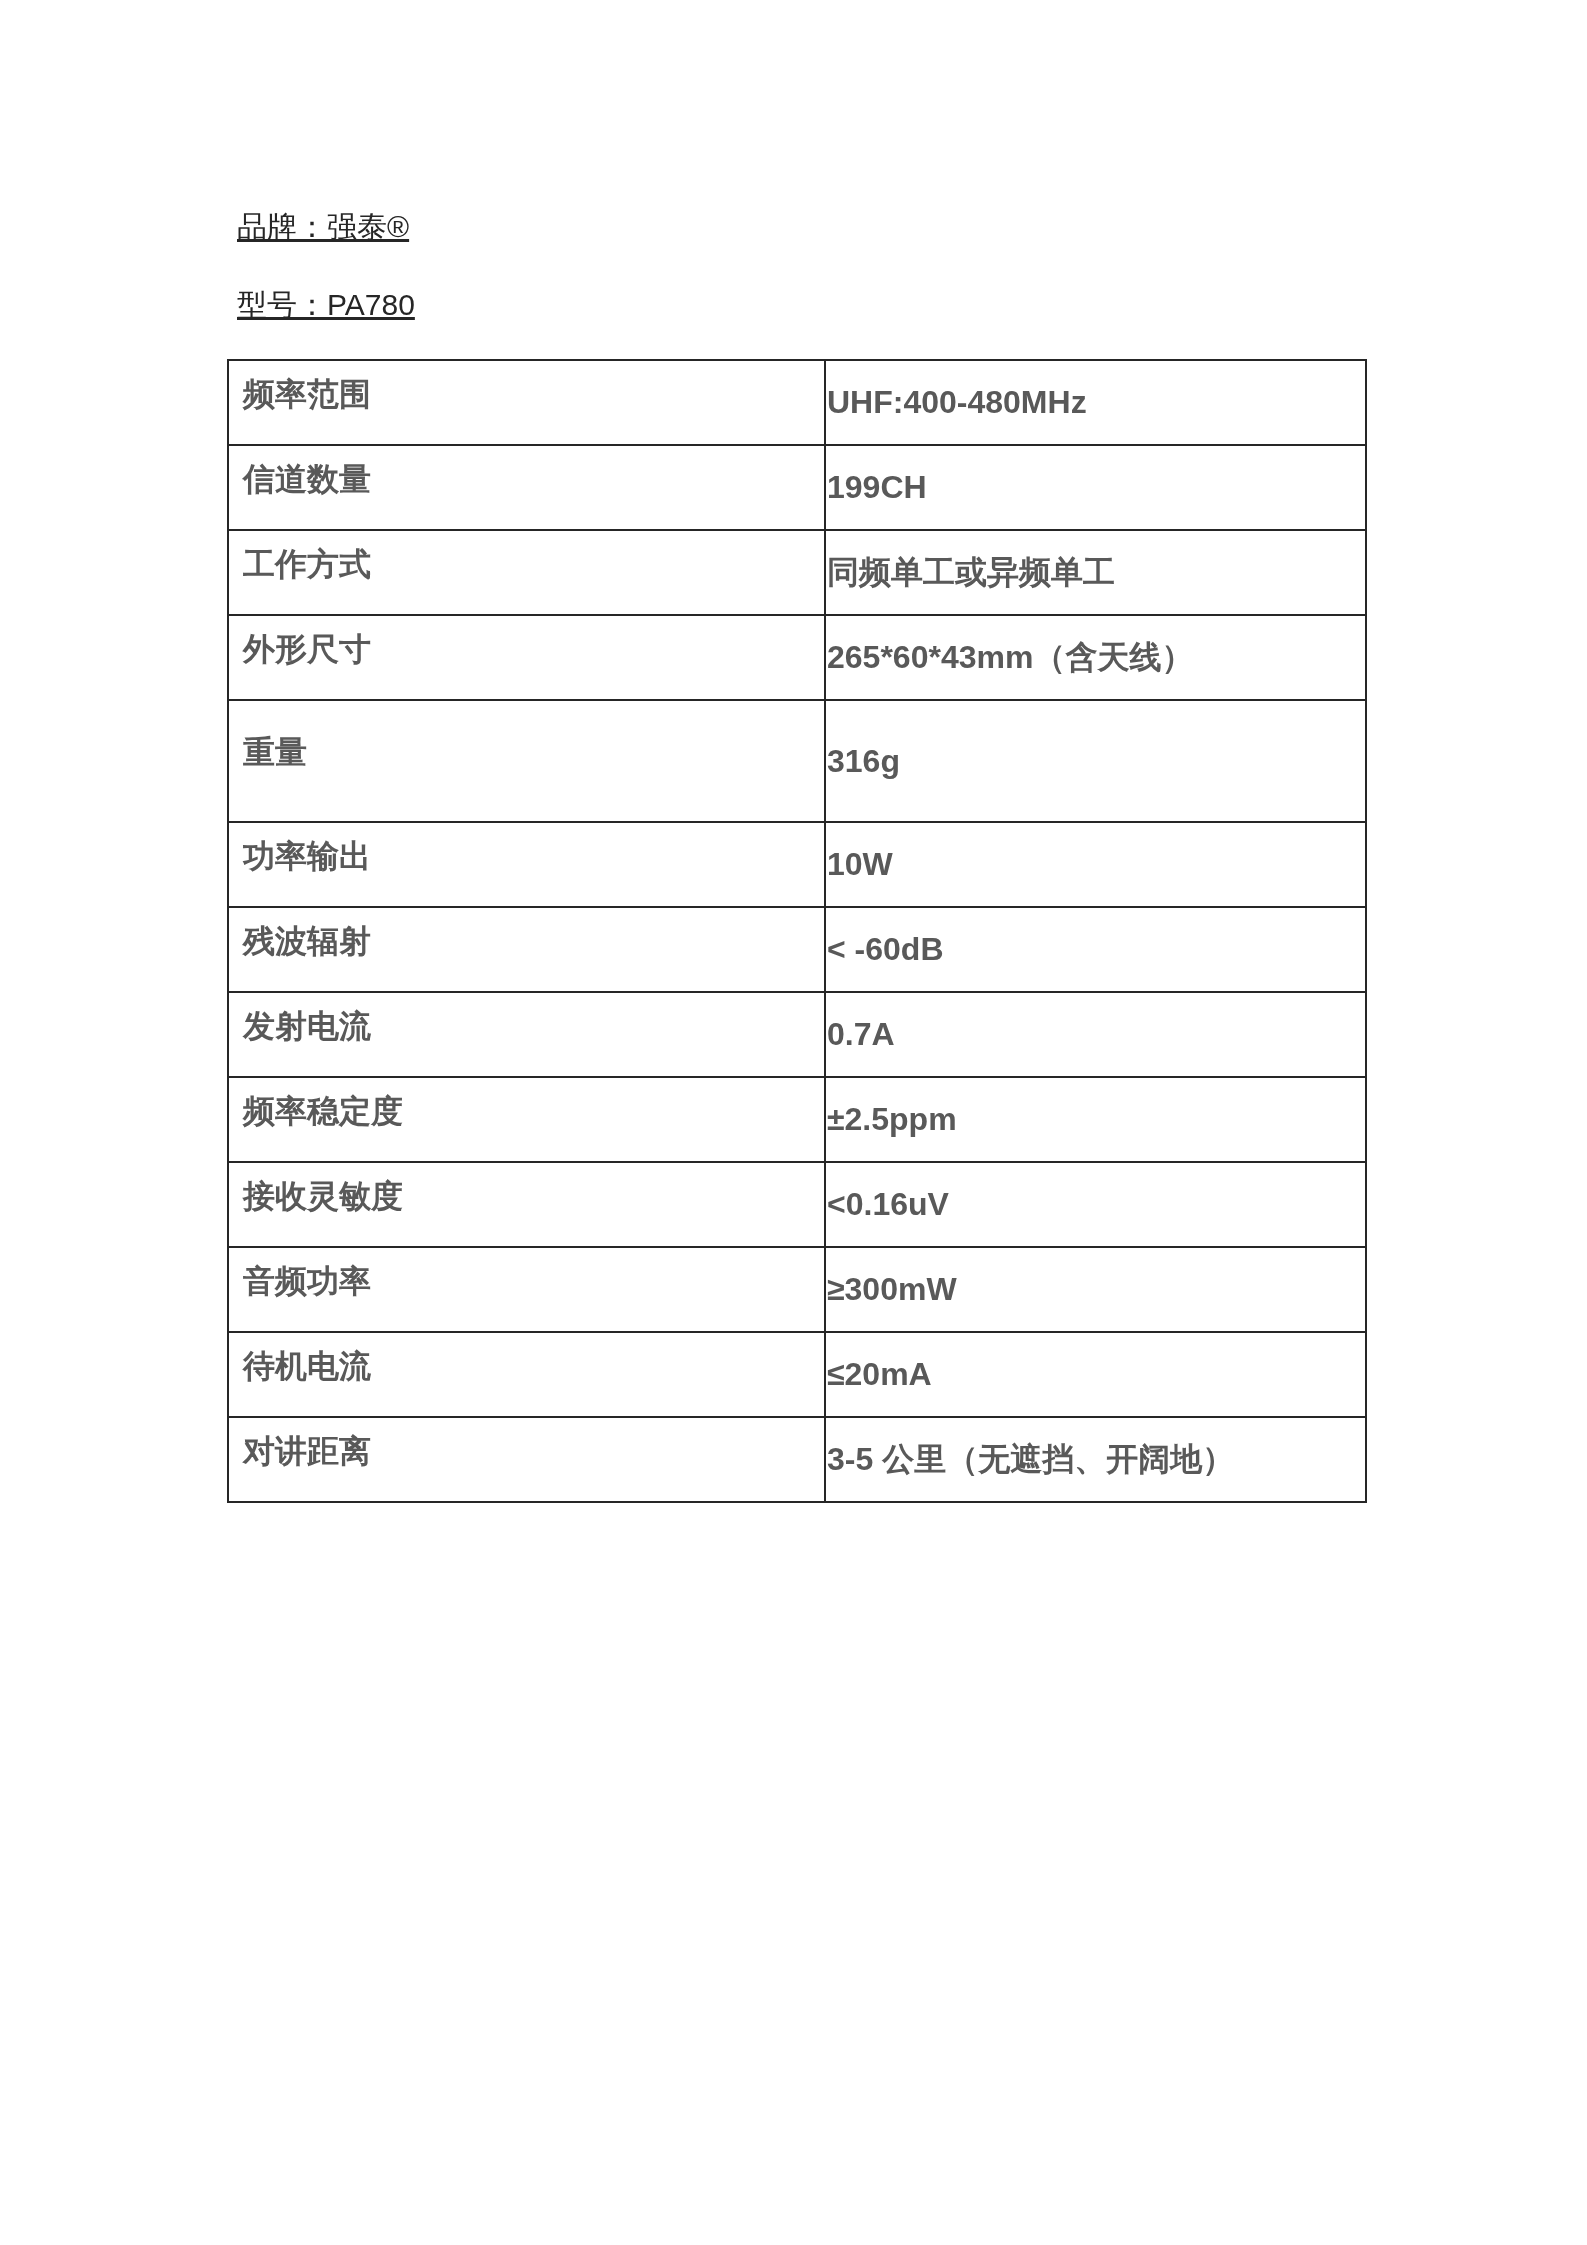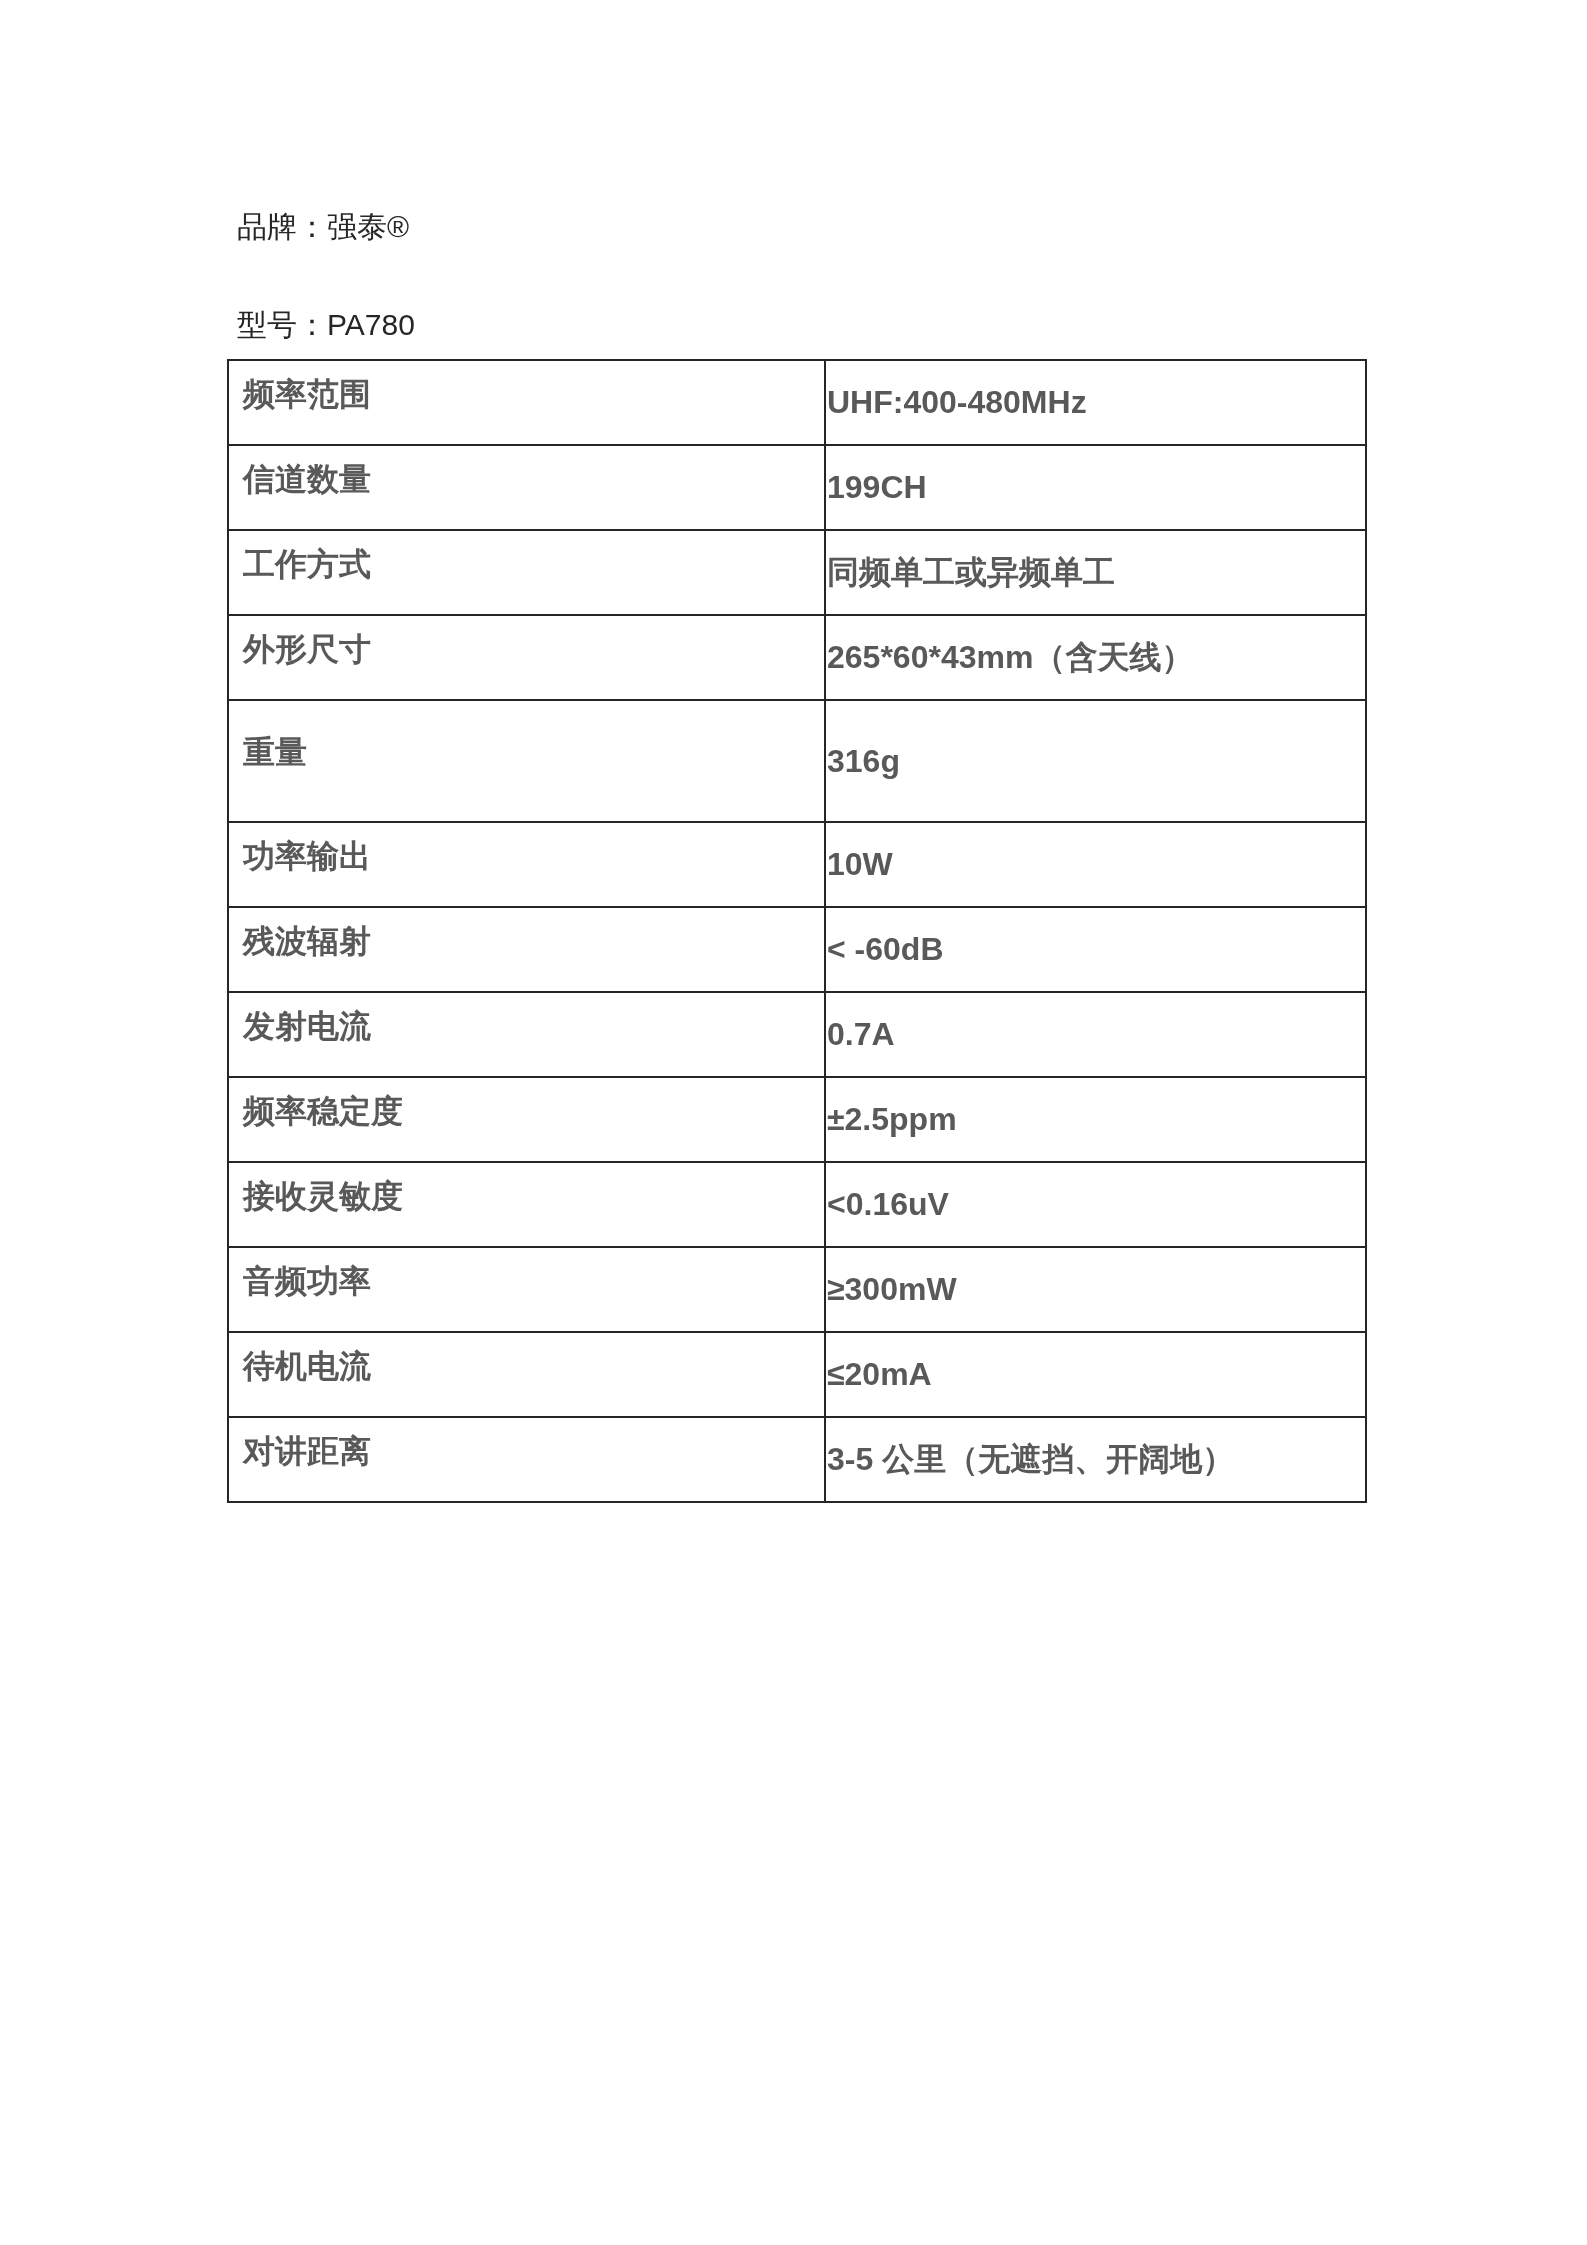--- a/index.html
+++ b/index.html
@@ -17,23 +17,24 @@
     background: var(--page-bg, #ffffff);
   }
   .hline {
     position: absolute;
     left: 237px;
     margin: 0;
     font-size: 30px;
     font-weight: normal;
     color: var(--header-text, #262626);
     white-space: pre;
+    text-decoration: underline;
   }
   .hline.brand { top: 207px; }
-  .hline.model { top: 305px; }
+  .hline.model { top: 285px; }
   table.spec {
     position: absolute;
     left: 227px;
     top: 359px;
     width: 1140px;
     border-collapse: collapse;
     table-layout: fixed;
   }
   table.spec tr { height: 85px; }
   table.spec tr:nth-child(5) { height: 122px; }

